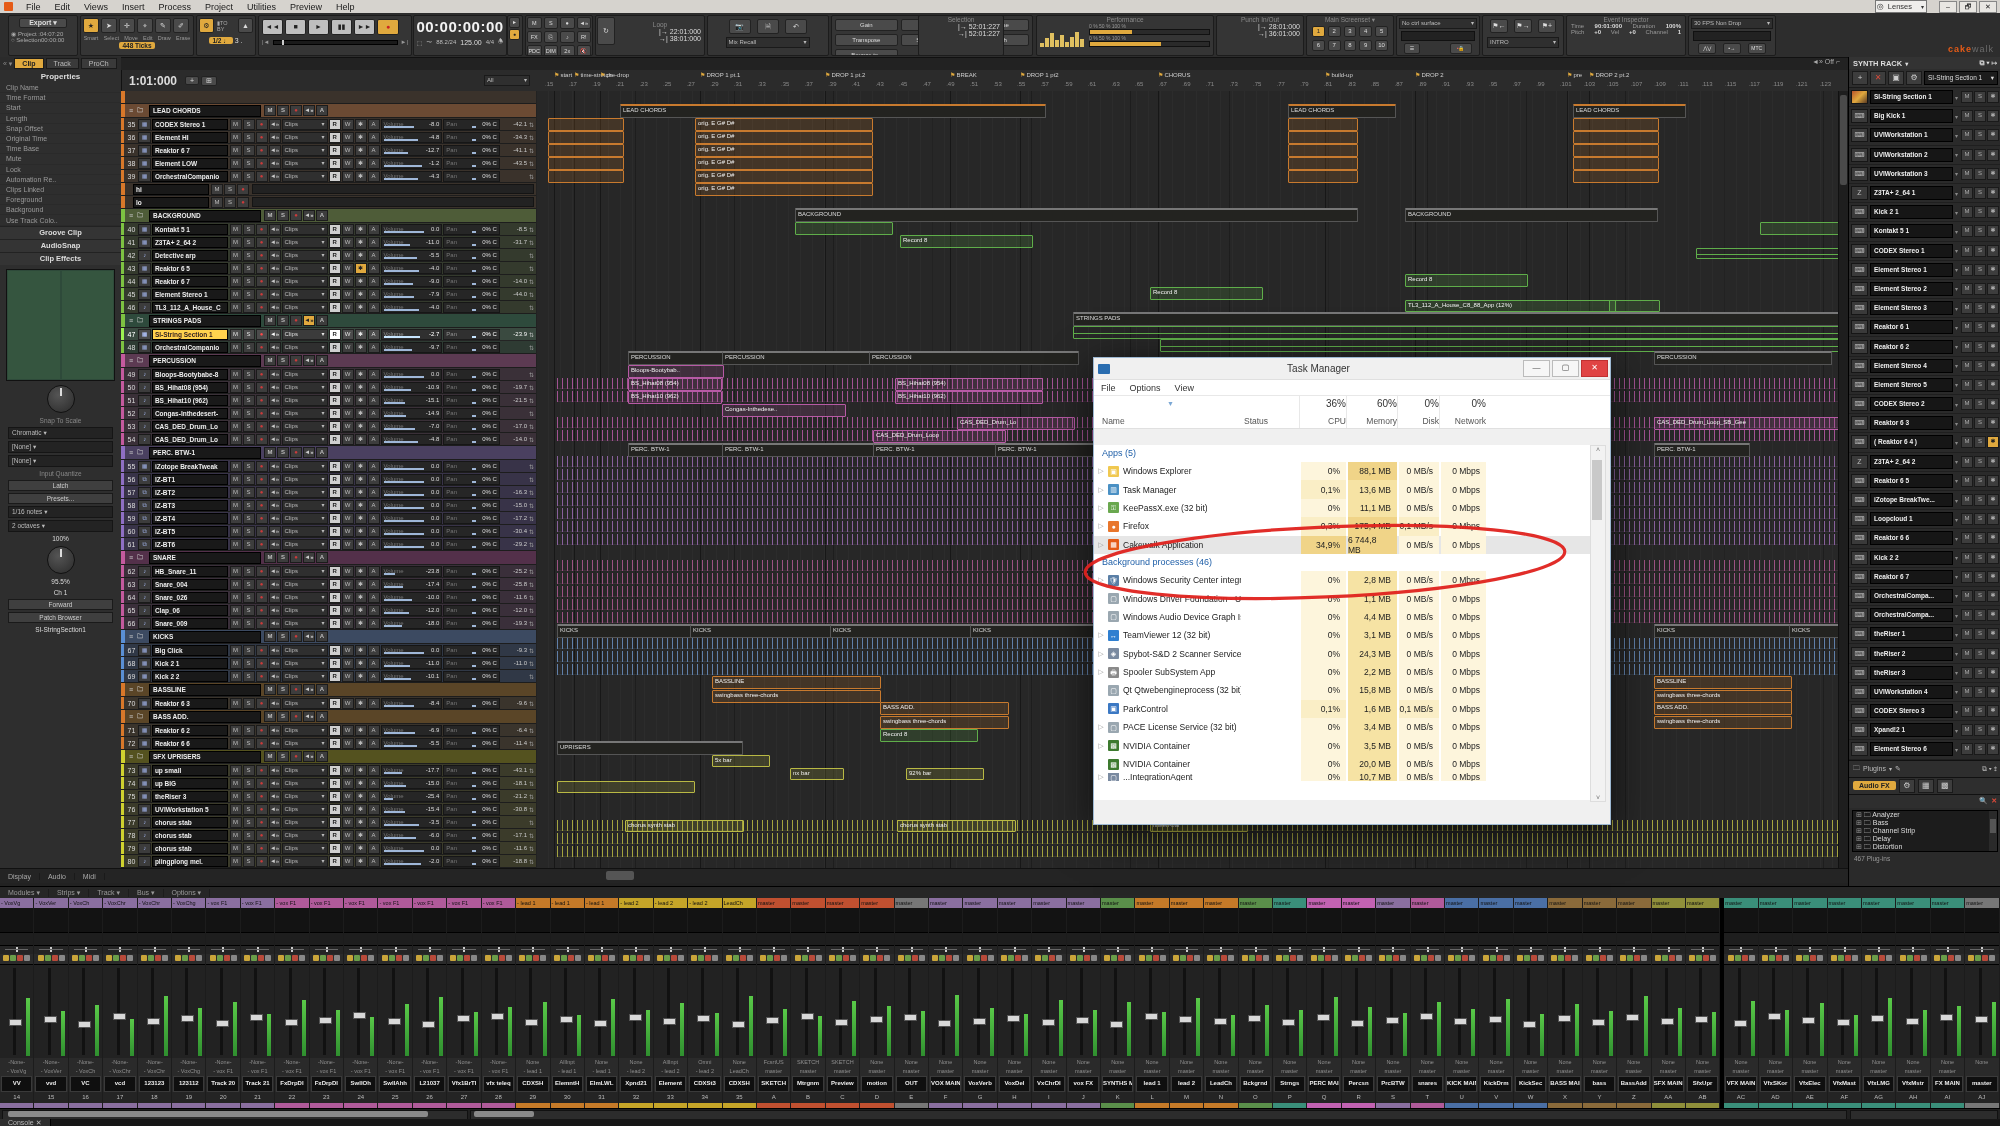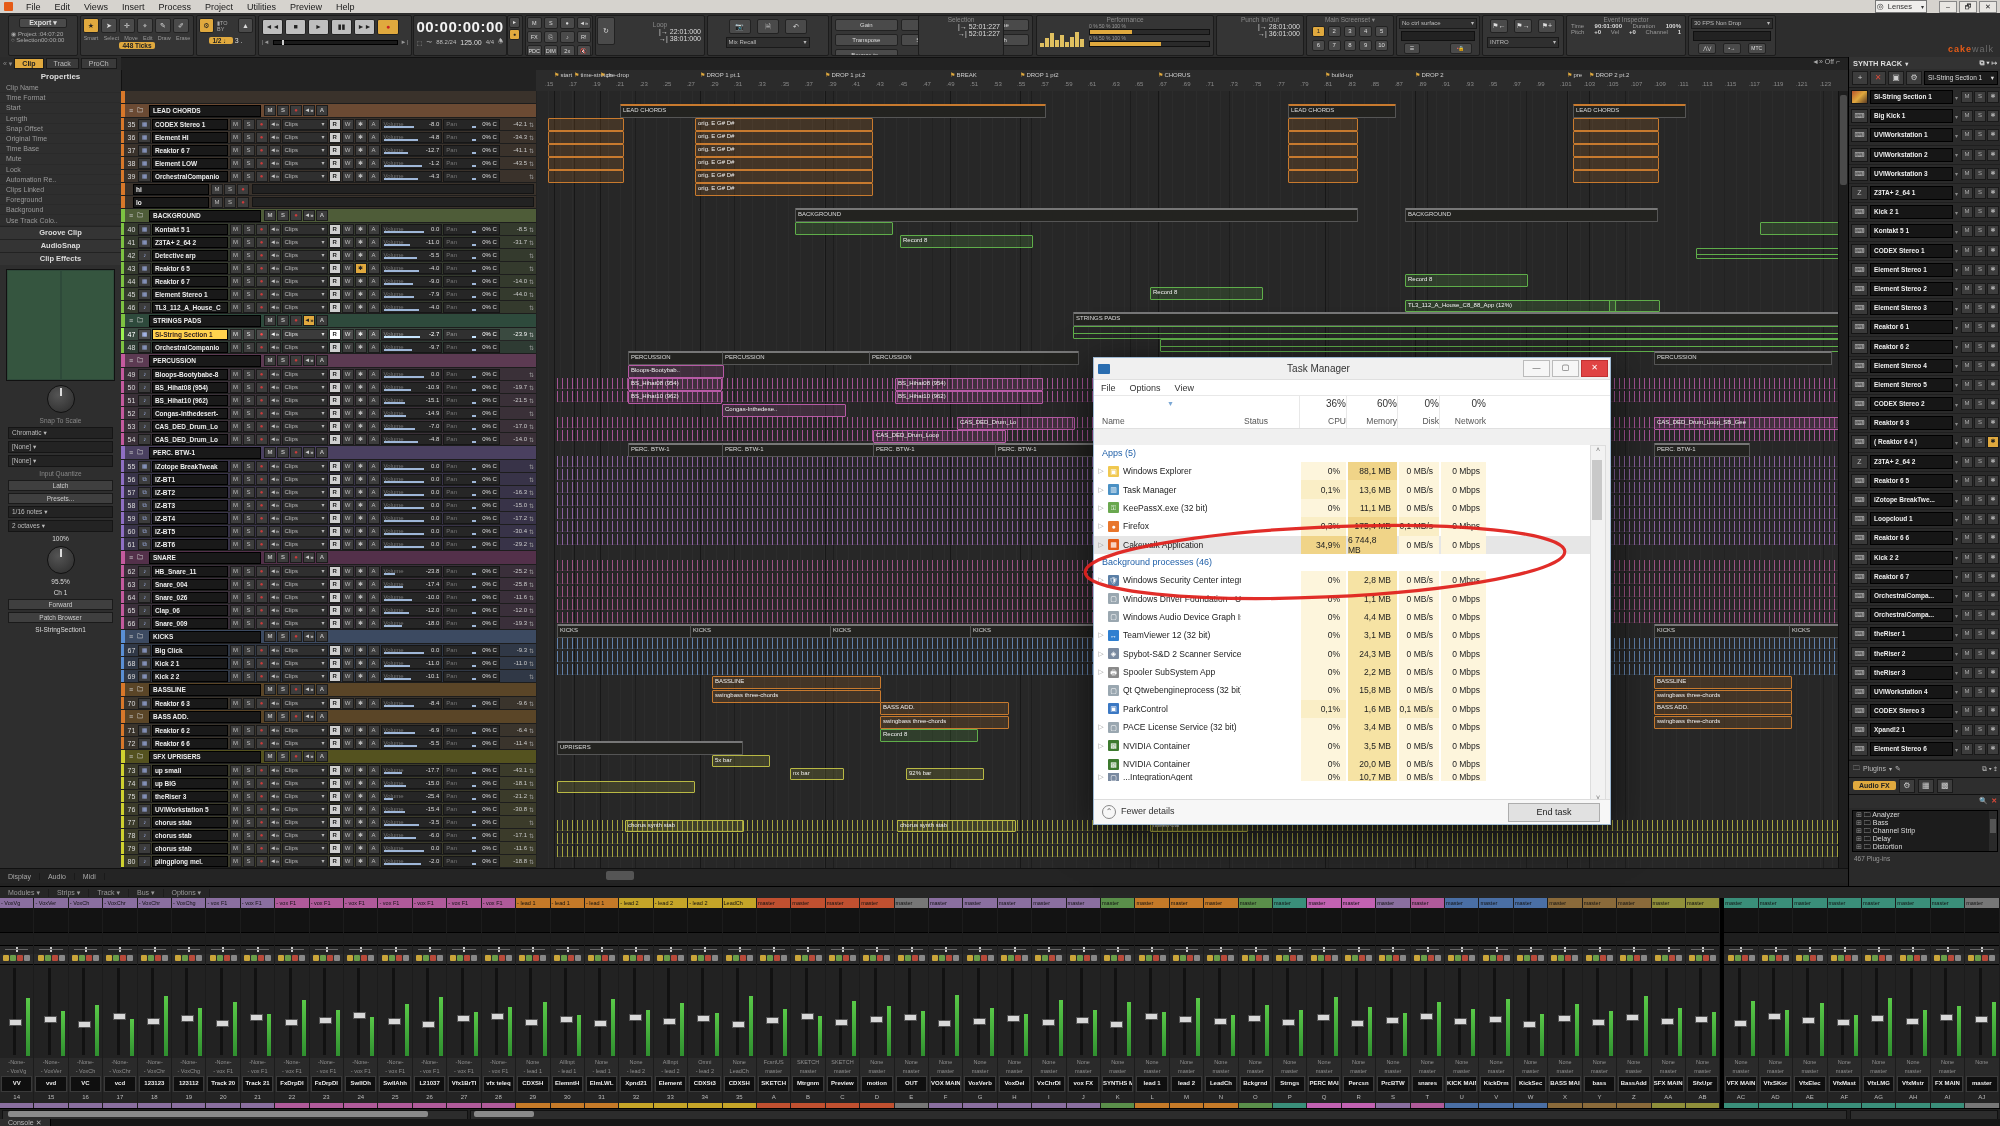--- a/index.html
+++ b/index.html
@@ -446,20 +446,30 @@
   <div class="cake abs" style="right:6px;top:44px"><b>cake</b>walk</div>
 
   <div id="lefttabs" class="abs">
       <div style="font-size: 7px; color: rgb(136, 136, 136); margin-left: 3px;">« ▾</div>
       <div class="ltab on">Clip</div>
       <div class="ltab">Track</div>
       <div class="ltab">ProCh</div>
     </div>
   <div id="offctl">◄» <span>Off</span> ⌐</div>
 
+  <div id="rulerL" class="abs">
+    <span style="font-size:12px;color:#ddd;font-weight:bold;margin-left:8px">1:01:000</span>
+    <span class="tbtn" style="width:12px;margin-left:8px">+</span>
+    <span class="tbtn" style="width:14px">⊞</span>
+    <span style="flex:1"></span>
+    <span class="clipsdd" style="width:40px;margin-right:6px">
+      <span>All</span>
+        <span>▾</span>
+      </span>
+  </div>
   <div id="ruler" class="abs">
       <div class="mknum" style="left: 9px;">.15</div>
       <div class="mknum" style="left: 32.6px;">.17</div>
       <div class="mknum" style="left: 56.2px;">.19</div>
       <div class="mknum" style="left: 79.8px;">.21</div>
       <div class="mknum" style="left: 103.4px;">.23</div>
       <div class="mknum" style="left: 127px;">.25</div>
       <div class="mknum" style="left: 150.6px;">.27</div>
       <div class="mknum" style="left: 174.2px;">.29</div>
       <div class="mknum" style="left: 197.8px;">.31</div>
@@ -4183,23 +4193,19 @@
           <div class="tmcell" style="left: 254px; width: 49px; background: rgb(246, 227, 164);">10,7 MB</div>
           <div class="tmcell" style="left: 305px; width: 40px; background: rgb(253, 245, 220);">0 MB/s</div>
           <div class="tmcell" style="left: 347px; width: 45px; background: rgb(253, 245, 220);">0 Mbps</div>
         </div>
       </div>
     <div id="tmscroll">
       <div style="text-align:center;font-size:7px;color:#777">˄</div>
       <div class="th"></div>
       <div style="position:absolute;bottom:0;width:100%;text-align:center;font-size:7px;color:#777">˅</div>
     </div>
-    <div id="tmfoot">
-      <span id="fewer">Fewer details</span>
-      <span id="endtask">End task</span>
-    </div>
   </div>
 
   <svg id="ellipse" class="abs" viewBox="0 0 520 105">
     <ellipse cx="255" cy="50" rx="240" ry="35" fill="none" stroke="#df221e" stroke-width="3.2" transform="rotate(-2.5 255 50)" opacity="0.95"></ellipse>
   </svg>
 
 </div>
 
 </body></html>

